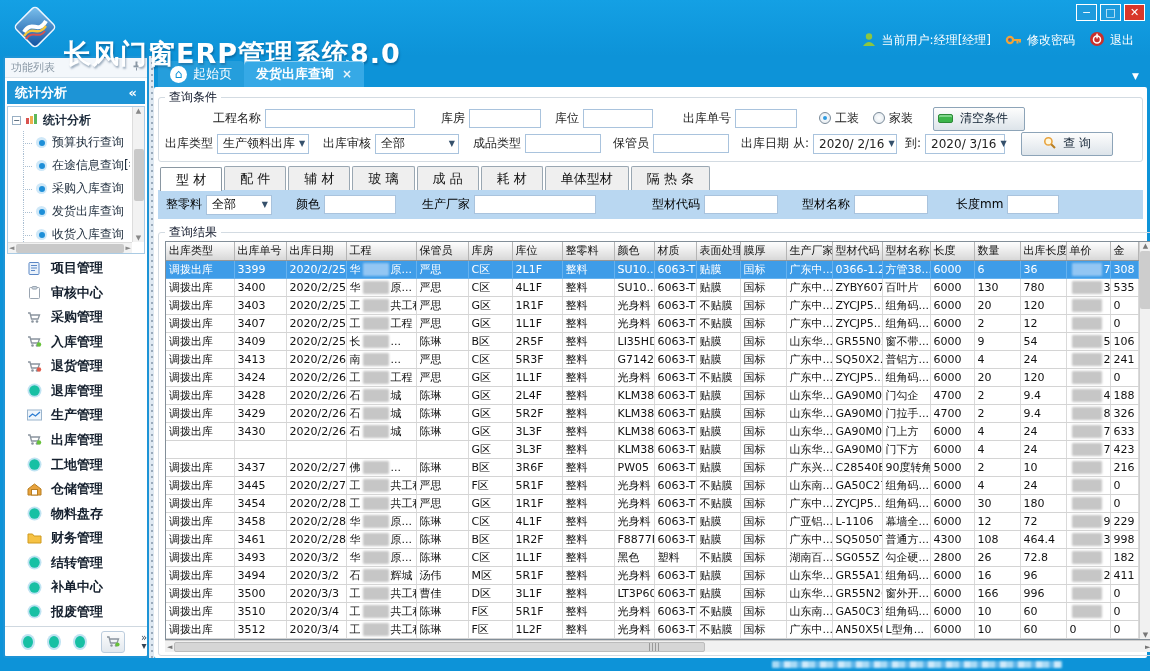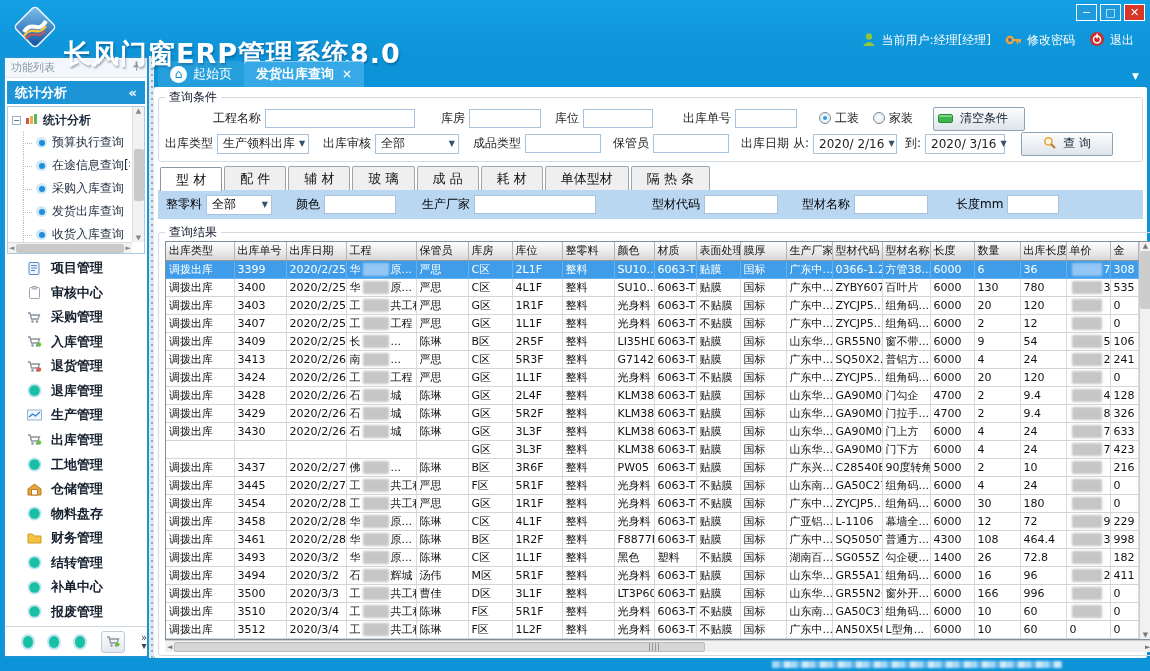--- a/index.html
+++ b/index.html
@@ -717,21 +717,21 @@
                       <td>6063-T5</td>
                       <td>贴膜</td>
                       <td>国标</td>
                       <td>山东华...</td>
                       <td>GA90M06.</td>
                       <td>门勾企</td>
                       <td>4700</td>
                       <td>2</td>
                       <td>9.4</td>
                       <td><span class="censor cz-price"></span>468</td>
-                      <td>128</td>
+                      <td>188</td>
                     </tr>
                     <tr>
                       <td>调拨出库</td>
                       <td>3429</td>
                       <td>2020/2/26</td>
                       <td>石<span class="censor cz-proj"></span>城</td>
                       <td>陈琳</td>
                       <td>G区</td>
                       <td>5R2F</td>
                       <td>整料</td>
@@ -911,21 +911,21 @@
                       <td>C区</td>
                       <td>1L1F</td>
                       <td>整料</td>
                       <td>黑色</td>
                       <td>塑料</td>
                       <td>不贴膜</td>
                       <td>国标</td>
                       <td>湖南百...</td>
                       <td>SG055Z</td>
                       <td>勾企硬...</td>
-                      <td>1400</td>
+                      <td>2800</td>
                       <td>26</td>
                       <td>72.8</td>
                       <td><span class="censor cz-price"></span></td>
                       <td>182</td>
                     </tr>
                     <tr>
                       <td>调拨出库</td>
                       <td>3494</td>
                       <td>2020/3/2</td>
                       <td>石<span class="censor cz-proj"></span>辉城</td>

